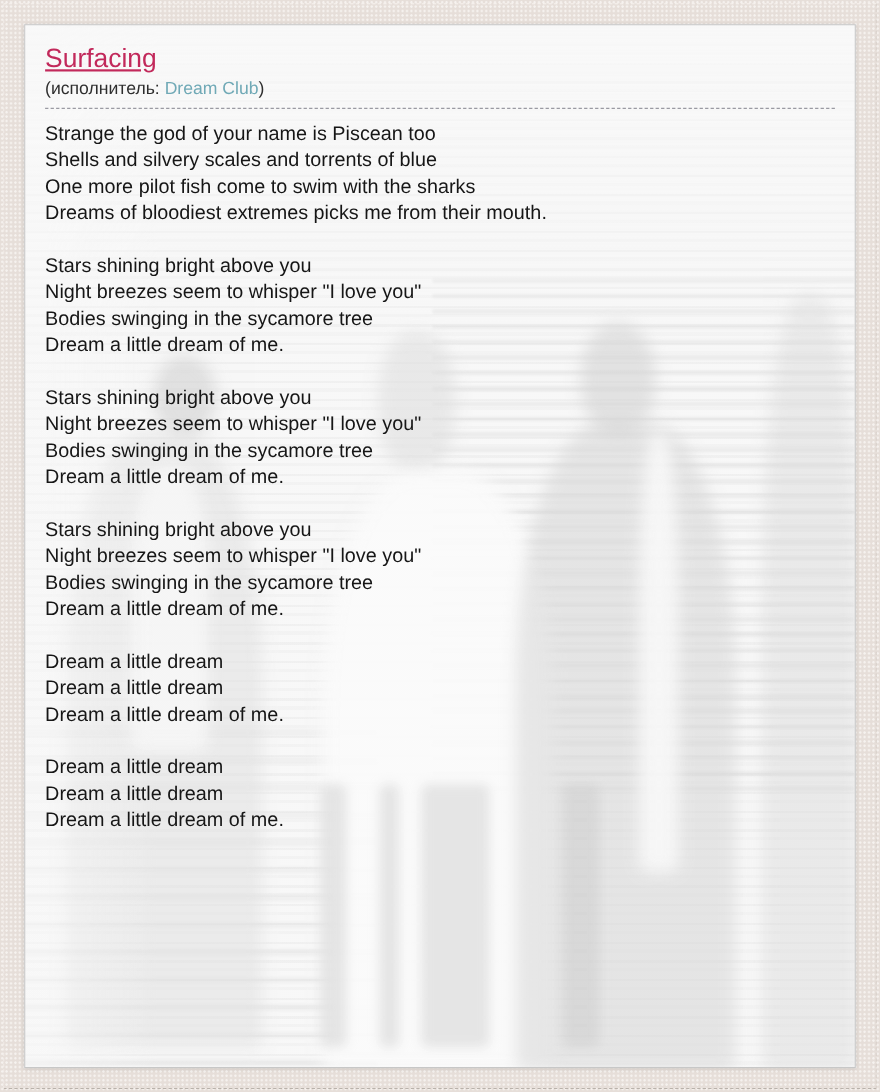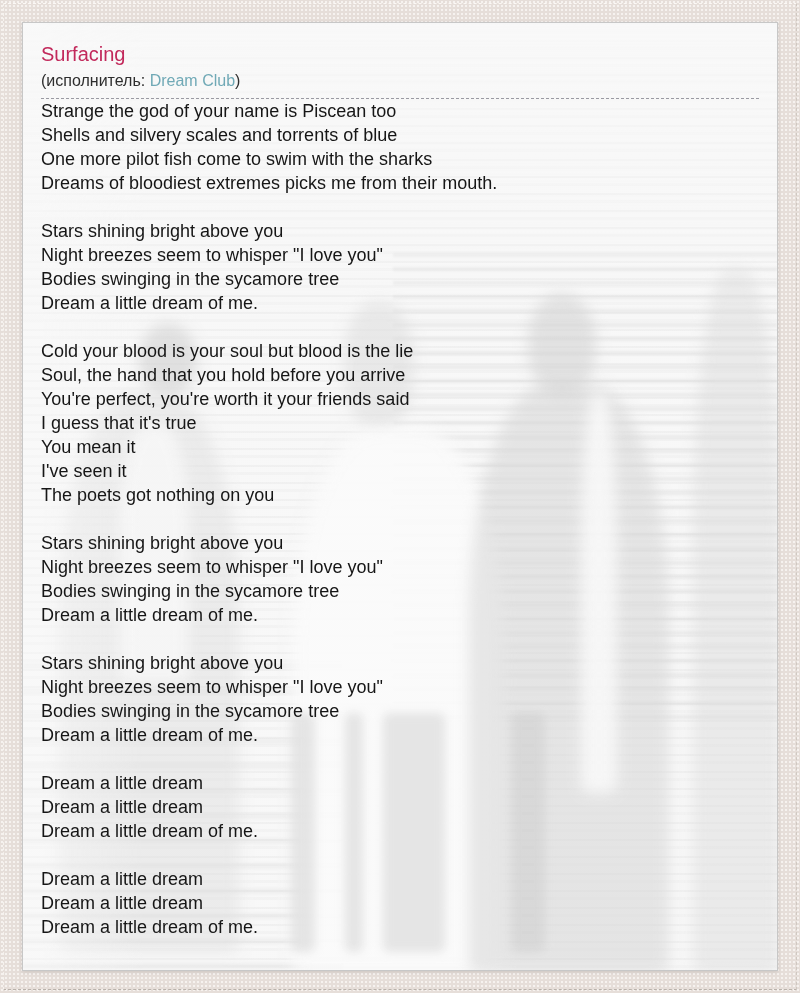--- a/index.html
+++ b/index.html
@@ -61,30 +61,31 @@
   .leg3 { left:360px; width:62px; } .leg4 { left:488px; width:34px; }
   .wash { position:absolute; inset:0;
     background:
       linear-gradient(180deg, rgba(250,250,250,0.85) 0px, rgba(250,250,250,0.35) 170px, rgba(250,250,250,0.05) 300px),
       linear-gradient(90deg, rgba(250,250,250,0.5) 0 20px, rgba(250,250,250,0) 120px);
   }
 
   
   .text { position:relative; z-index:2; padding:16px 18px 0 18px; }
   .song-title {
-    margin:0; font-size:20px; line-height:30px; font-weight:400;
+    margin:0; font-size:24px; line-height:30px; font-weight:400;
     color:#c2295b;
+    text-decoration:underline;
   }
   .subtitle {
     font-size:16px; line-height:21px; color:#2e2e2e;
     padding:1px 0 7px 0;
     border-bottom:1px dashed #9a9aa2;
   }
   .subtitle .artist-link { color:#70a9b6; text-decoration:none; cursor:pointer; }
-  .lyrics { font-size:18px; line-height:24px; color:#161616; }
+  .lyrics { margin-top:10px; font-size:18px; line-height:24px; color:#161616; }
   .lyrics .stanza { margin:0 0 24px 0; }
   .lyrics .stanza:last-child { margin-bottom:0; }
 </style>
 </head>
 <body>
 
 <div class="page-frame"></div>
 
 <div class="content">
 
@@ -111,21 +112,20 @@
   <div class="text">
     <h1 class="song-title">Surfacing</h1>
 
     <div class="subtitle">
       <span>(исполнитель: </span><a class="artist-link">Dream Club</a><span>)</span>
     </div>
 
     <div class="lyrics">
         <p class="stanza">Strange the god of your name is Piscean too<br>Shells and silvery scales and torrents of blue<br>One more pilot fish come to swim with the sharks<br>Dreams of bloodiest extremes picks me from their mouth.</p>
         <p class="stanza">Stars shining bright above you<br>Night breezes seem to whisper "I love you"<br>Bodies swinging in the sycamore tree<br>Dream a little dream of me.</p>
-        <p class="stanza">Cold your blood is your soul but blood is the lie<br>Soul, the hand that you hold before you arrive<br>You're perfect, you're worth it your friends said<br>I guess that it's true<br>You mean it<br>I've seen it<br>The poets got nothing on you</p>
         <p class="stanza">Stars shining bright above you<br>Night breezes seem to whisper "I love you"<br>Bodies swinging in the sycamore tree<br>Dream a little dream of me.</p>
         <p class="stanza">Stars shining bright above you<br>Night breezes seem to whisper "I love you"<br>Bodies swinging in the sycamore tree<br>Dream a little dream of me.</p>
         <p class="stanza">Dream a little dream<br>Dream a little dream<br>Dream a little dream of me.</p>
         <p class="stanza">Dream a little dream<br>Dream a little dream<br>Dream a little dream of me.</p>
       </div>
   </div>
 
 </div>
 
 </body></html>

